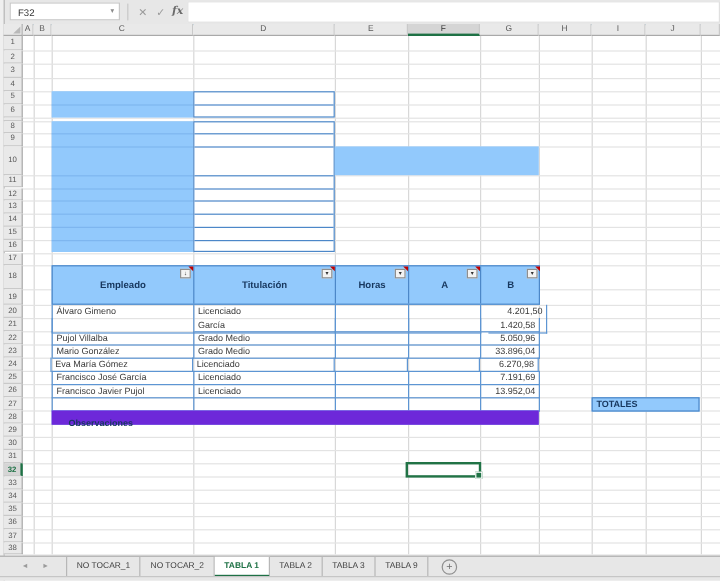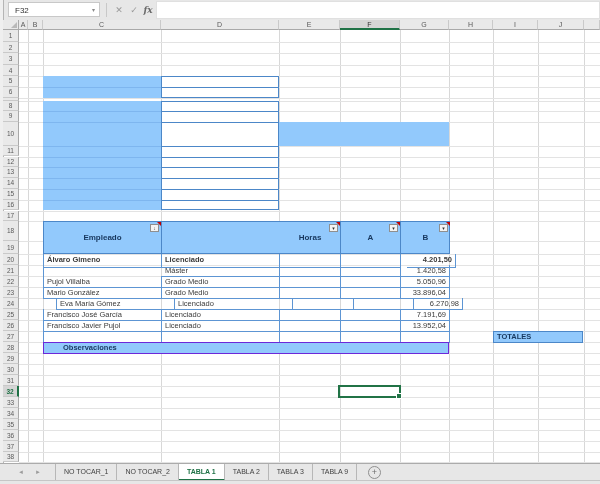--- a/index.html
+++ b/index.html
@@ -43,22 +43,22 @@
   .fbtn{position:absolute;right:2px;top:2px;width:9px;height:8px;background:#F3F3F3;border:1px solid #8F8F8F;
         box-sizing:border-box;font-size:5px;line-height:6px;text-align:center;color:#333;font-weight:normal;}
   .redcorner{position:absolute;right:0;top:0;width:0;height:0;border-left:4px solid transparent;border-top:4px solid #C00000;}
   .trow{position:absolute;border-left:1px solid #5D95D3;box-sizing:border-box;}
   .tcell{position:absolute;top:0;height:100%;border-right:1px solid #5D95D3;border-bottom:1px solid #5D95D3;
          box-sizing:border-box;font-size:7.5px;color:#3A3A3A;line-height:10px;white-space:nowrap;overflow:hidden;}
   .tcell.lft{padding-left:3px;}
   .tcell.num{text-align:right;padding-right:3px;}
   #totales{position:absolute;left:493px;top:331px;width:90px;height:12px;background:#92C9FC;border:1px solid #4C87C8;
            box-sizing:border-box;font-size:7.5px;font-weight:bold;color:#17375E;line-height:10px;padding-left:3px;}
-  #observ{position:absolute;left:43px;top:342px;width:406px;height:12px;background:#92C9FC;border:1px solid #6d28d9;
-          box-sizing:border-box;font-size:7.5px;font-weight:bold;color:#17375E;line-height:10px;padding-left:19px;}
+  #observ{position:absolute;left:43px;top:342px;width:406px;height:12px;background:#92C9FC;border:6px solid #6d28d9;
+          box-sizing:border-box;font-size:7.5px;font-weight:bold;color:#17375E;line-height:10px;padding-left:8px;}
   
   #selbox{position:absolute;left:338px;top:385px;width:63px;height:13px;border:2px solid #217346;box-sizing:border-box;background:transparent;}
   #selbox .handle{position:absolute;right:-3px;bottom:-3px;width:4px;height:4px;background:#217346;border:1px solid #fff;}
   
   #tabbar{position:absolute;left:0;top:463px;width:600px;height:17px;background:#E7E7E7;border-top:1px solid #ABABAB;}
   .navarrow{position:absolute;top:5px;font-size:6px;color:#9B9B9B;}
   #tabs{position:absolute;left:55px;top:0;height:17px;display:flex;}
   .tab{height:17px;line-height:16px;padding:0 8px;font-size:7px;color:#3F3F3F;border-right:1px solid #B7B7B7;
        box-sizing:border-box;white-space:nowrap;}
   .tab:first-child{border-left:1px solid #B7B7B7;}
@@ -207,52 +207,53 @@
       <div class="dline" style="left: 162px; top: 122.2px; width: 116px; background: rgb(76, 135, 200);"></div>
       <div class="dline" style="left: 162px; top: 145.7px; width: 116px; background: rgb(76, 135, 200);"></div>
       <div class="dline" style="left: 162px; top: 156.5px; width: 116px; background: rgb(76, 135, 200);"></div>
       <div class="dline" style="left: 162px; top: 167.3px; width: 116px; background: rgb(76, 135, 200);"></div>
       <div class="dline" style="left: 162px; top: 178.1px; width: 116px; background: rgb(76, 135, 200);"></div>
       <div class="dline" style="left: 162px; top: 188.9px; width: 116px; background: rgb(76, 135, 200);"></div>
       <div class="dline" style="left: 162px; top: 199.7px; width: 116px; background: rgb(76, 135, 200);"></div>
       <div class="bluefill" style="left: 279px; top: 122.2px; width: 170px; height: 23.5px; background: rgb(146, 201, 252);"></div>
       <div id="thead" style="left: 43px; top: 221.3px; width: 407px; height: 33px; background: rgb(146, 201, 252); border-color: rgb(76, 135, 200);">
         <div class="thcell" style="left: 0px; width: 118px; color: rgb(23, 55, 94);">Empleado<div class="fbtn">↓</div><div class="redcorner"></div></div>
+        <div class="thcell" style="left: 118px; width: 118px; color: rgb(23, 55, 94);">Titulación<div class="fbtn">▾</div><div class="redcorner"></div></div>
         <div class="thcell" style="left: 236px; width: 61px; color: rgb(23, 55, 94);">Horas<div class="fbtn">▾</div><div class="redcorner"></div></div>
         <div class="thcell" style="left: 297px; width: 60px; color: rgb(23, 55, 94);">A<div class="fbtn">▾</div><div class="redcorner"></div></div>
         <div class="thcell" style="left: 357px; width: 49px; color: rgb(23, 55, 94);">B<div class="fbtn">▾</div><div class="redcorner"></div></div>
       </div>
-      <div class="trow" style="left: 43px; top: 254.3px; width: 407px; height: 14px; font-weight: bold;">
+      <div class="trow" style="left: 43px; top: 254.3px; width: 407px; height: 24px;">
         <div class="tcell lft" style="left: 0px; width: 118px; line-height: 11px;">Álvaro Gimeno</div>
         <div class="tcell lft" style="left: 118px; width: 118px; line-height: 11px;">Licenciado</div>
         <div class="tcell lft" style="left: 236px; width: 61px; line-height: 11px;"></div>
         <div class="tcell lft" style="left: 297px; width: 60px; line-height: 11px;"></div>
         <div class="tcell num" style="left: 363px; width: 49px; line-height: 11px;">4.201,50</div>
       </div>
       <div class="trow" style="left: 43px; top: 265.3px; width: 407px; height: 12px;">
-        <div class="tcell lft" style="left: 118px; width: 118px; line-height: 11px;">Máster</div>
+        <div class="tcell lft" style="left: 118px; width: 118px; line-height: 11px;">García</div>
         <div class="tcell lft" style="left: 236px; width: 61px; line-height: 11px;"></div>
         <div class="tcell lft" style="left: 297px; width: 60px; line-height: 11px;"></div>
         <div class="tcell num" style="left: 357px; width: 49px; line-height: 11px;">1.420,58</div>
       </div>
       <div class="trow" style="left: 43px; top: 276.3px; width: 407px; height: 12px;">
         <div class="tcell lft" style="left: 0px; width: 118px; line-height: 11px;">Pujol Villalba</div>
         <div class="tcell lft" style="left: 118px; width: 118px; line-height: 11px;">Grado Medio</div>
         <div class="tcell lft" style="left: 236px; width: 61px; line-height: 11px;"></div>
         <div class="tcell lft" style="left: 297px; width: 60px; line-height: 11px;"></div>
         <div class="tcell num" style="left: 357px; width: 49px; line-height: 11px;">5.050,96</div>
       </div>
       <div class="trow" style="left: 43px; top: 287.3px; width: 446px; height: 12px;">
         <div class="tcell lft" style="left: 0px; width: 118px; line-height: 11px;">Mario González</div>
         <div class="tcell lft" style="left: 118px; width: 118px; line-height: 11px;">Grado Medio</div>
         <div class="tcell lft" style="left: 236px; width: 61px; line-height: 11px;"></div>
         <div class="tcell lft" style="left: 297px; width: 60px; line-height: 11px;"></div>
         <div class="tcell num" style="left: 357px; width: 49px; line-height: 11px;">33.896,04</div>
       </div>
-      <div class="trow" style="left: 56px; top: 298.3px; width: 391px; height: 12px;">
+      <div class="trow" style="left: 42px; top: 298.3px; width: 391px; height: 12px;">
         <div class="tcell lft" style="left: 0px; width: 118px; line-height: 11px;">Eva María Gómez</div>
         <div class="tcell lft" style="left: 118px; width: 118px; line-height: 11px;">Licenciado</div>
         <div class="tcell lft" style="left: 236px; width: 61px; line-height: 11px;"></div>
         <div class="tcell lft" style="left: 297px; width: 60px; line-height: 11px;"></div>
         <div class="tcell num" style="left: 357px; width: 49px; line-height: 11px;">6.270,98</div>
       </div>
       <div class="trow" style="left: 43px; top: 309.3px; width: 407px; height: 12px;">
         <div class="tcell lft" style="left: 0px; width: 118px; line-height: 11px;">Francisco José García</div>
         <div class="tcell lft" style="left: 118px; width: 118px; line-height: 11px;">Licenciado</div>
         <div class="tcell lft" style="left: 236px; width: 61px; line-height: 11px;"></div>

